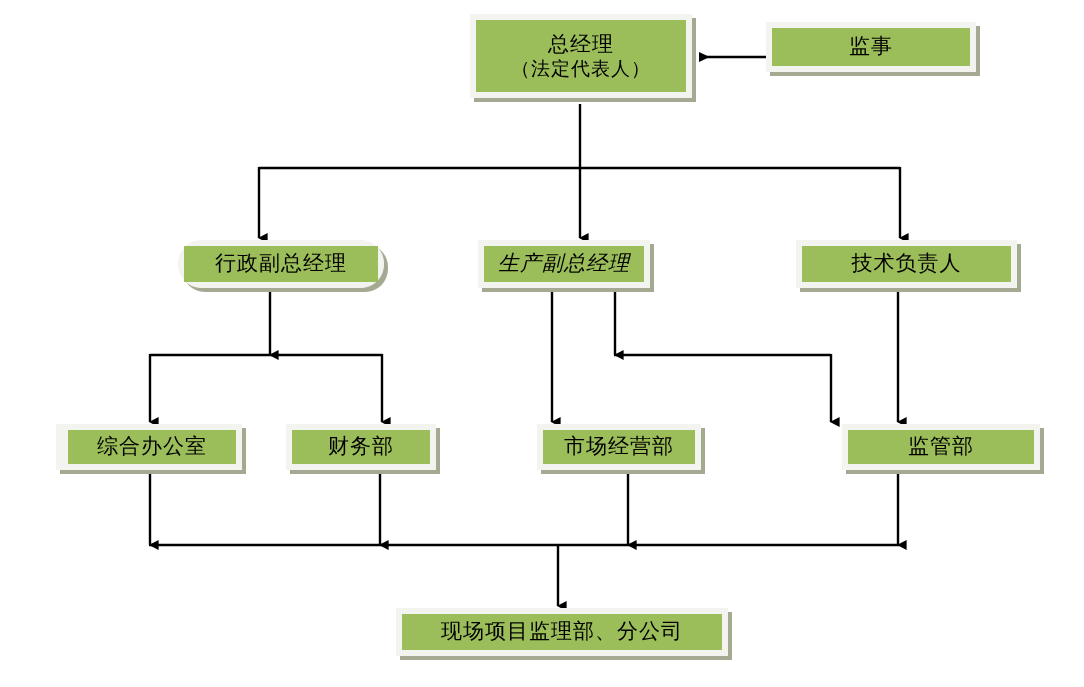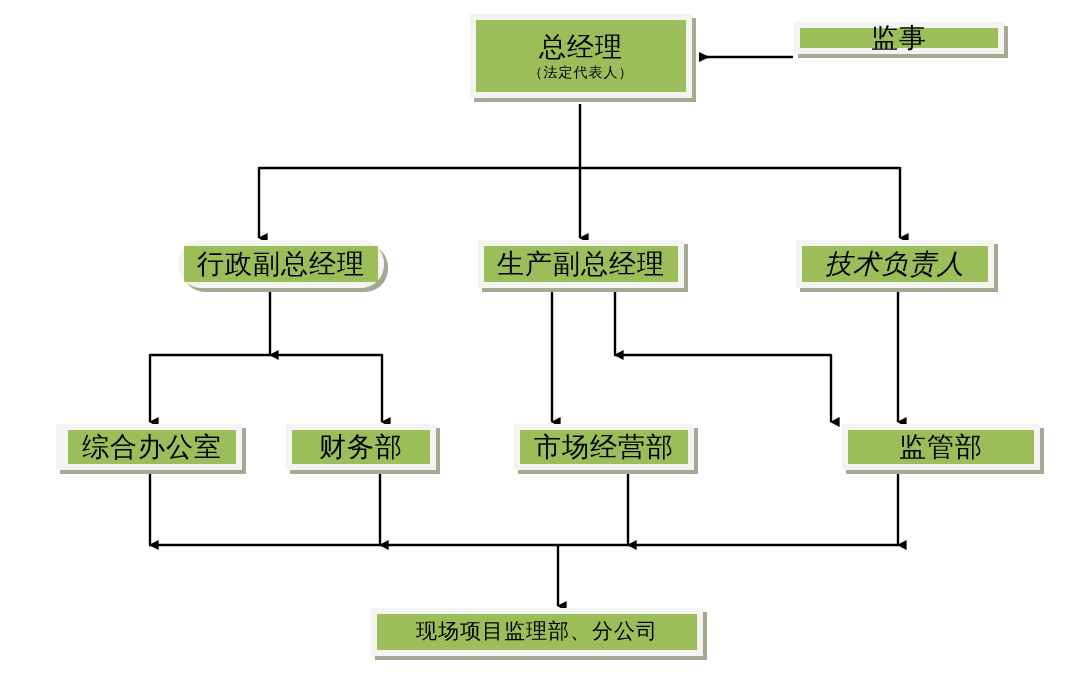--- a/index.html
+++ b/index.html
@@ -40,28 +40,28 @@
     background: #9cbe5a;
     display: flex;
     flex-direction: column;
     align-items: center;
     justify-content: center;
     box-sizing: border-box;
   }
   .node-label {
     color: #000000;
     font-family: "DejaVu Serif", "Liberation Serif", serif;
-    font-size: 27px;
+    font-size: 21px;
     line-height: 1.22;
     letter-spacing: 1px;
     white-space: nowrap;
     text-align: center;
   }
   .node-label.sub {
-    font-size: 14px;
+    font-size: 19px;
   }
   .node-label.wide {
     font-size: 21px;
   }
 </style>
 </head>
 <body>
 
 <div id="chart-root">
 
@@ -109,67 +109,67 @@
     </g>
   </svg>
 
   <div class="node-box" style="left:470px; top:14px; width:222px; height:84px;">
     <div class="node-fill">
       <div class="node-label">总经理</div>
       <div class="node-label sub">（法定代表人）</div>
     </div>
   </div>
 
-  <div class="node-box" style="left:794px; top:22px; width:210px; height:32px;">
+  <div class="node-box" style="left:766px; top:22px; width:210px; height:50px;">
     <div class="node-fill">
       <div class="node-label">监事</div>
     </div>
   </div>
 
   <div class="node-box" style="left:178px; top:240px; width:206px; height:48px;border-radius:23px;">
     <div class="node-fill">
       <div class="node-label">行政副总经理</div>
     </div>
   </div>
 
-  <div class="node-box" style="left:478px; top:240px; width:206px; height:48px;">
+  <div class="node-box" style="left:478px; top:240px; width:172px; height:48px;font-style:italic;">
     <div class="node-fill">
       <div class="node-label">生产副总经理</div>
     </div>
   </div>
 
-  <div class="node-box" style="left:796px; top:240px; width:198px; height:48px;font-style:italic;">
+  <div class="node-box" style="left:796px; top:240px; width:221px; height:48px;">
     <div class="node-fill">
       <div class="node-label">技术负责人</div>
     </div>
   </div>
 
   <div class="node-box" style="left:56px; top:424px; width:186px; height:46px;padding-left:11px;">
     <div class="node-fill">
       <div class="node-label">综合办公室</div>
     </div>
   </div>
 
   <div class="node-box" style="left:286px; top:424px; width:150px; height:46px;">
     <div class="node-fill">
       <div class="node-label">财务部</div>
     </div>
   </div>
 
-  <div class="node-box" style="left:514px; top:424px; width:180px; height:46px;">
+  <div class="node-box" style="left:537px; top:424px; width:164px; height:46px;">
     <div class="node-fill">
       <div class="node-label">市场经营部</div>
     </div>
   </div>
 
   <div class="node-box" style="left:842px; top:424px; width:198px; height:46px;">
     <div class="node-fill">
       <div class="node-label">监管部</div>
     </div>
   </div>
 
-  <div class="node-box" style="left:371px; top:608px; width:332px; height:48px;">
+  <div class="node-box" style="left:396px; top:608px; width:332px; height:48px;">
     <div class="node-fill">
       <div class="node-label wide">现场项目监理部、分公司</div>
     </div>
   </div>
 
 </div>
 
 </body></html>

